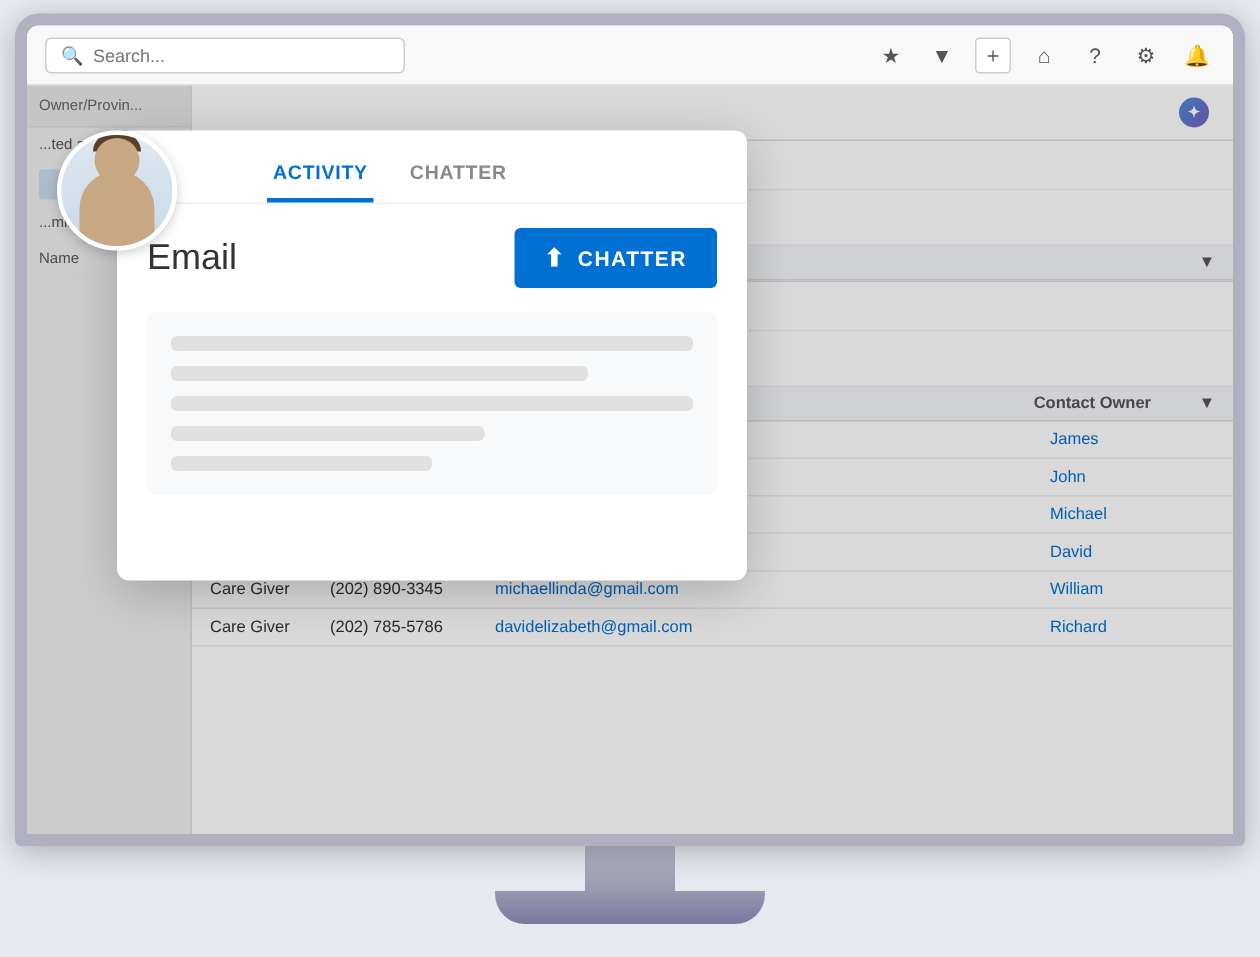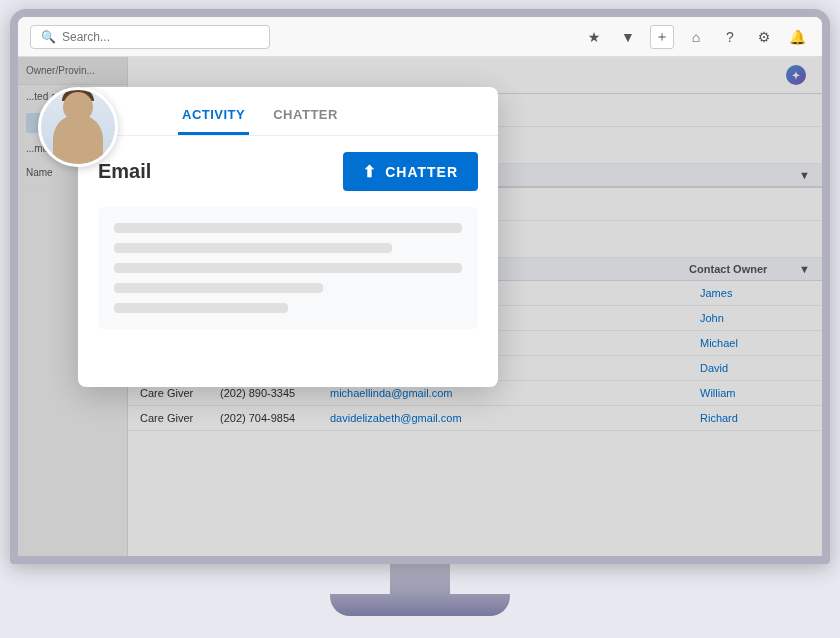--- a/index.html
+++ b/index.html
@@ -406,22 +406,22 @@
     }
 
     .email-header {
       display: flex;
       align-items: center;
       justify-content: space-between;
       margin-bottom: 16px;
     }
 
     .email-title {
-      font-size: 20px;
-      font-weight: 700;
+      font-size: 24px;
+      font-weight: 400;
       color: #333;
     }
 
     .compose-btn {
       background: #0070d2;
       color: white;
       border: none;
       border-radius: 4px;
       padding: 10px 20px;
       font-size: 14px;
@@ -571,21 +571,21 @@
               <span class="c-col-owner owner-link">David</span>
             </div>
             <div class="contact-row">
               <span class="c-col-role">Care Giver</span>
               <span class="c-col-phone">(202) 890-3345</span>
               <span class="c-col-email"><a class="email-link" href="#">michaellinda@gmail.com</a></span>
               <span class="c-col-owner owner-link">William</span>
             </div>
             <div class="contact-row">
               <span class="c-col-role">Care Giver</span>
-              <span class="c-col-phone">(202) 704-9854</span>
+              <span class="c-col-phone">(202) 785-5786</span>
               <span class="c-col-email"><a class="email-link" href="#">davidelizabeth@gmail.com</a></span>
               <span class="c-col-owner owner-link">Richard</span>
             </div>
           </div>
         </div>
 
         <div class="modal-overlay">
 
           <div class="avatar-area">
             <div class="avatar-circle">

